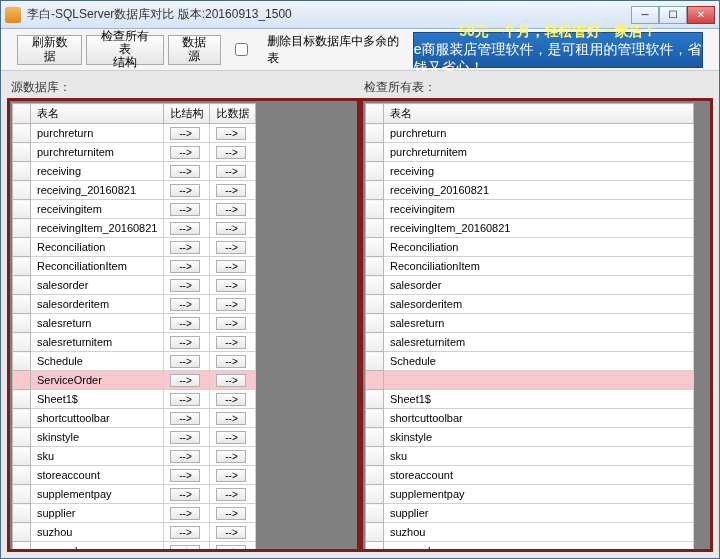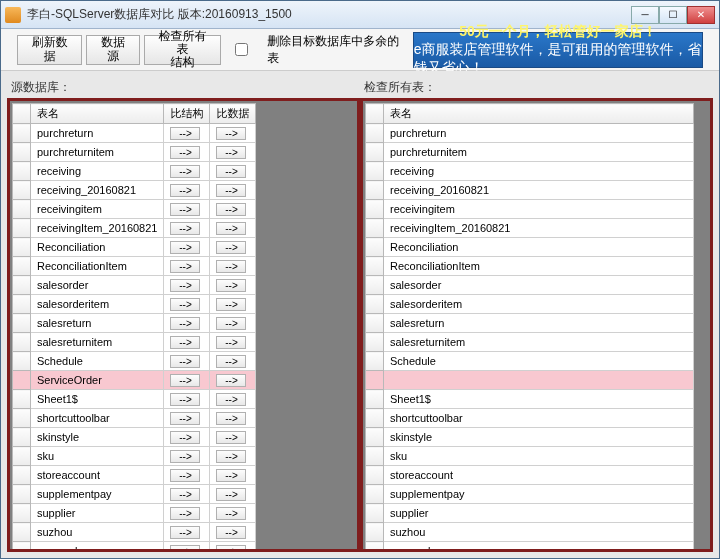--- a/index.html
+++ b/index.html
@@ -47,23 +47,23 @@
     <div class="titlebar-title">李白-SQLServer数据库对比 版本:20160913_1500</div>
     <div class="win-btns">
       <div class="win-btn">─</div>
       <div class="win-btn">☐</div>
       <div class="win-btn close">✕</div>
     </div>
   </div>
 
   <div class="toolbar">
     <button class="tb-btn">刷新数据</button>
-    <button class="tb-btn">数据源</button>
     <button class="tb-btn">检查所有表
 结构</button>
+    <button class="tb-btn">数据源</button>
     <label class="tb-chk">
       <input type="checkbox" style="">
       <span>删除目标数据库中多余的表</span>
     </label>
     <div class="banner">
       <div class="banner-t1">50元一个月，轻松管好一家店！</div>
       <div class="banner-t2">e商服装店管理软件，是可租用的管理软件，省钱又省心！</div>
     </div>
   </div>
 

